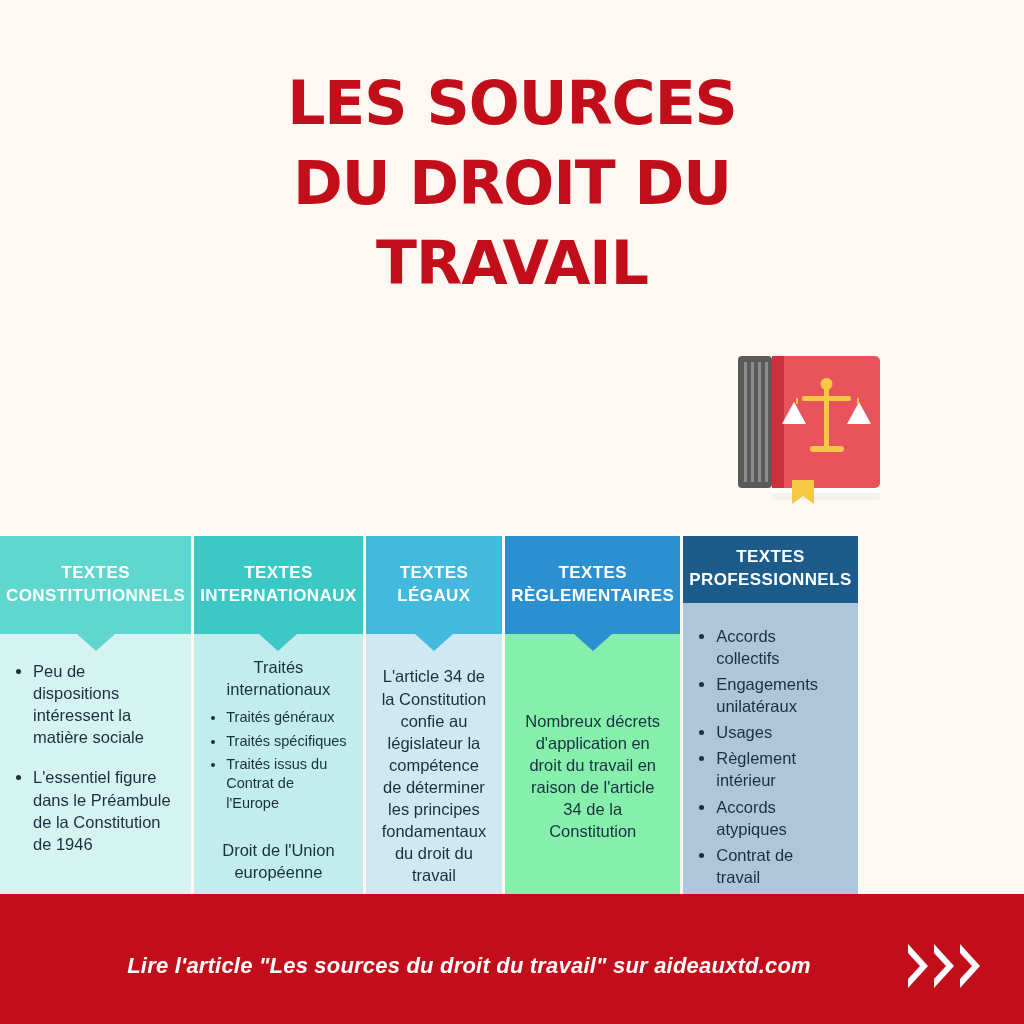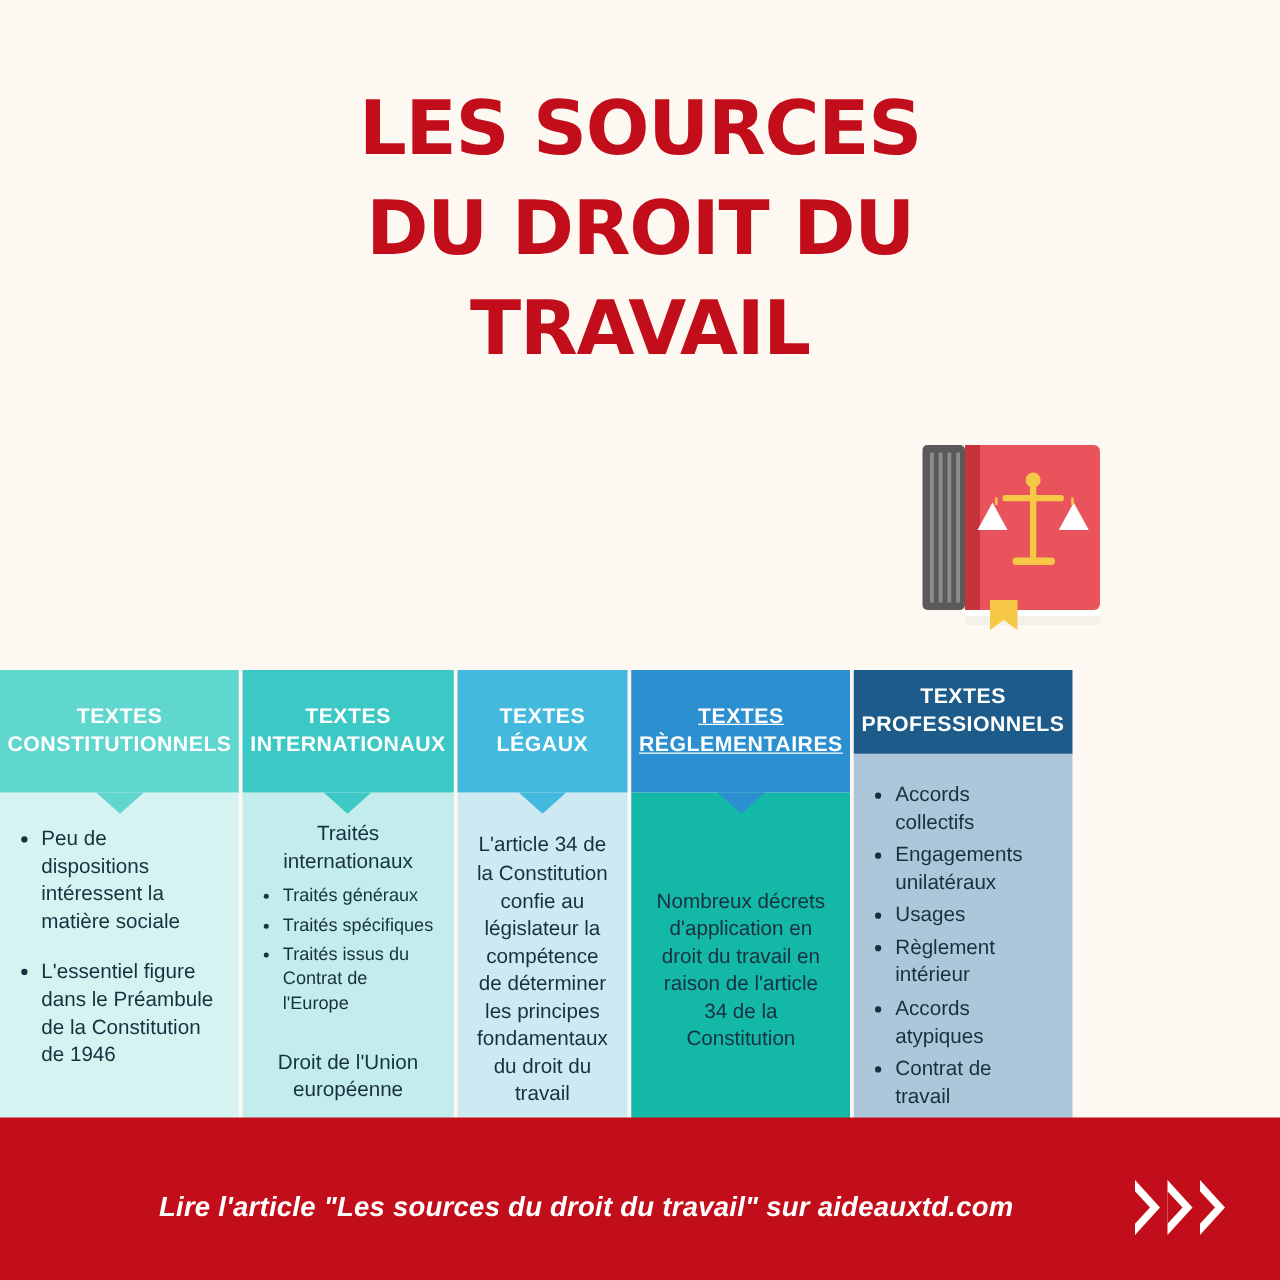--- a/index.html
+++ b/index.html
@@ -231,25 +231,25 @@
     <div class="col-head" style="background:#42b9dd;">
       <span>TEXTES LÉGAUX</span>
       <span class="arrow" style="border-top:17px solid #42b9dd;"></span>
     </div>
     <div class="col-body center" style="background:#cfe9f2;">
       <div class="para">L'article 34 de la Constitution confie au législateur la compétence de déterminer les principes fondamentaux du droit du travail</div>
     </div>
   </div>
 
   <div class="col">
-    <div class="col-head" style="background:#2b8fd0;text-decoration:underline;">
+    <div class="col-head" style="background:#2b8fd0;">
       <span>TEXTES RÈGLEMENTAIRES</span>
       <span class="arrow" style="border-top:17px solid #2b8fd0;"></span>
     </div>
-    <div class="col-body center" style="background:#14b8a6;">
+    <div class="col-body center" style="background:#86efac;">
       <div class="para">Nombreux décrets d'application en droit du travail en raison de l'article 34 de la Constitution</div>
     </div>
   </div>
 
   <div class="col">
     <div class="col-head" style="background:#1d5c8a;justify-content:flex-end;">
       <span>TEXTES PROFESSIONNELS</span>
     </div>
     <div class="col-body" style="background:#aec6d9; padding-top:22px;">
       <ul>

